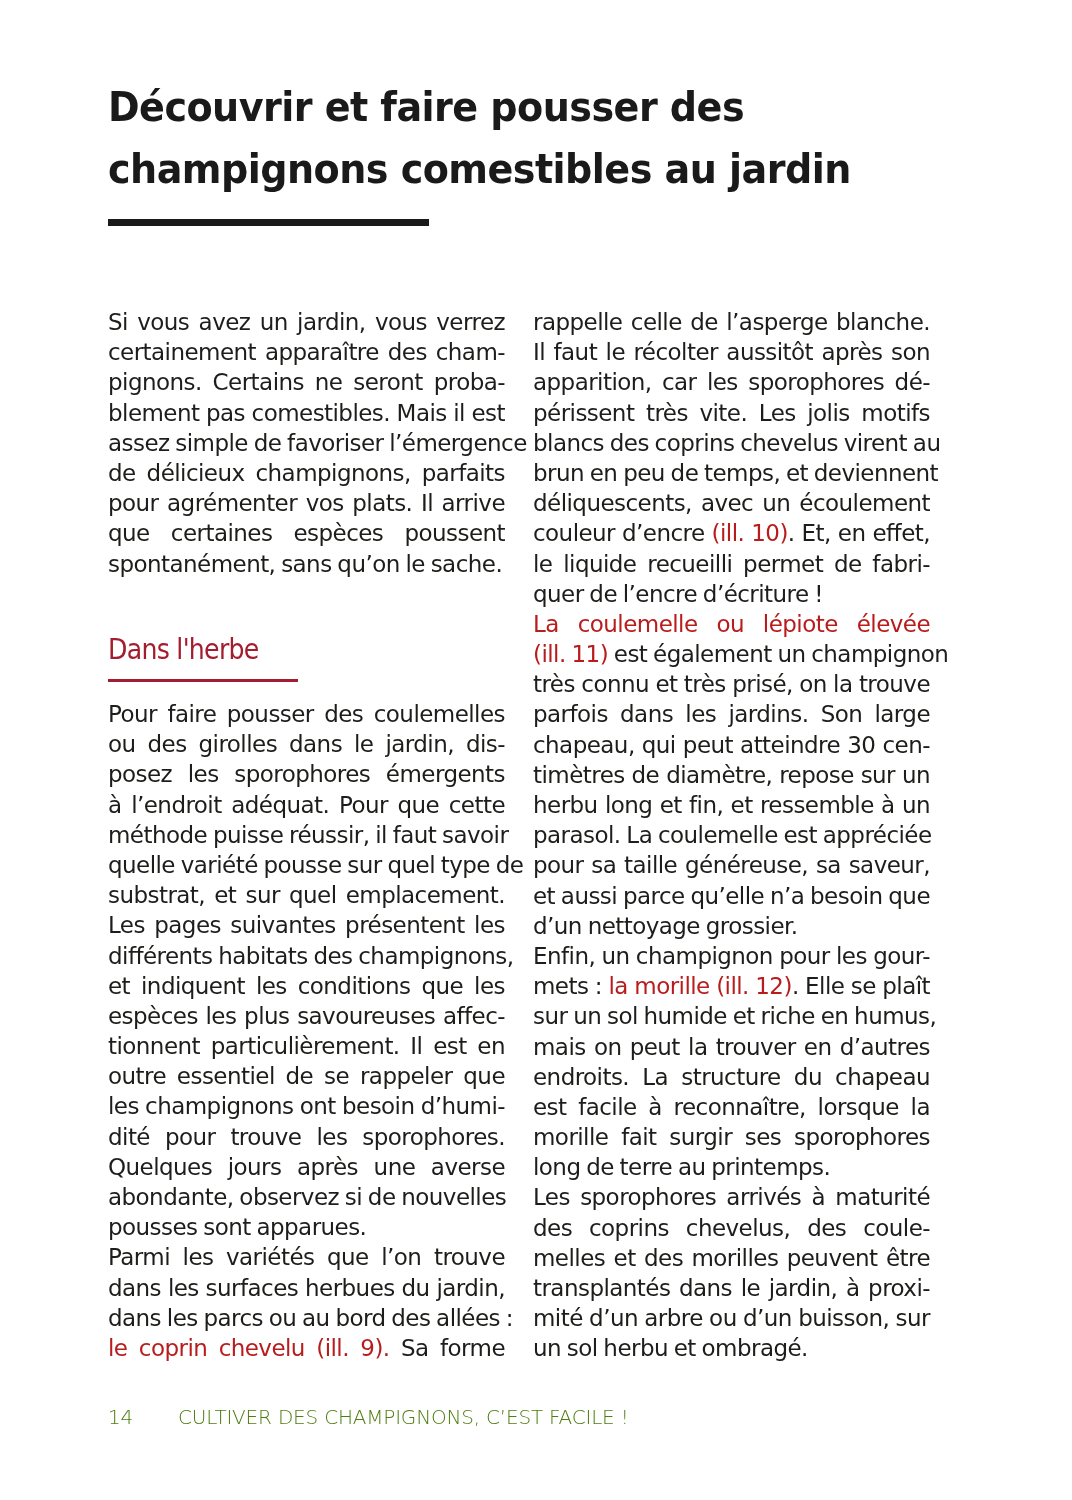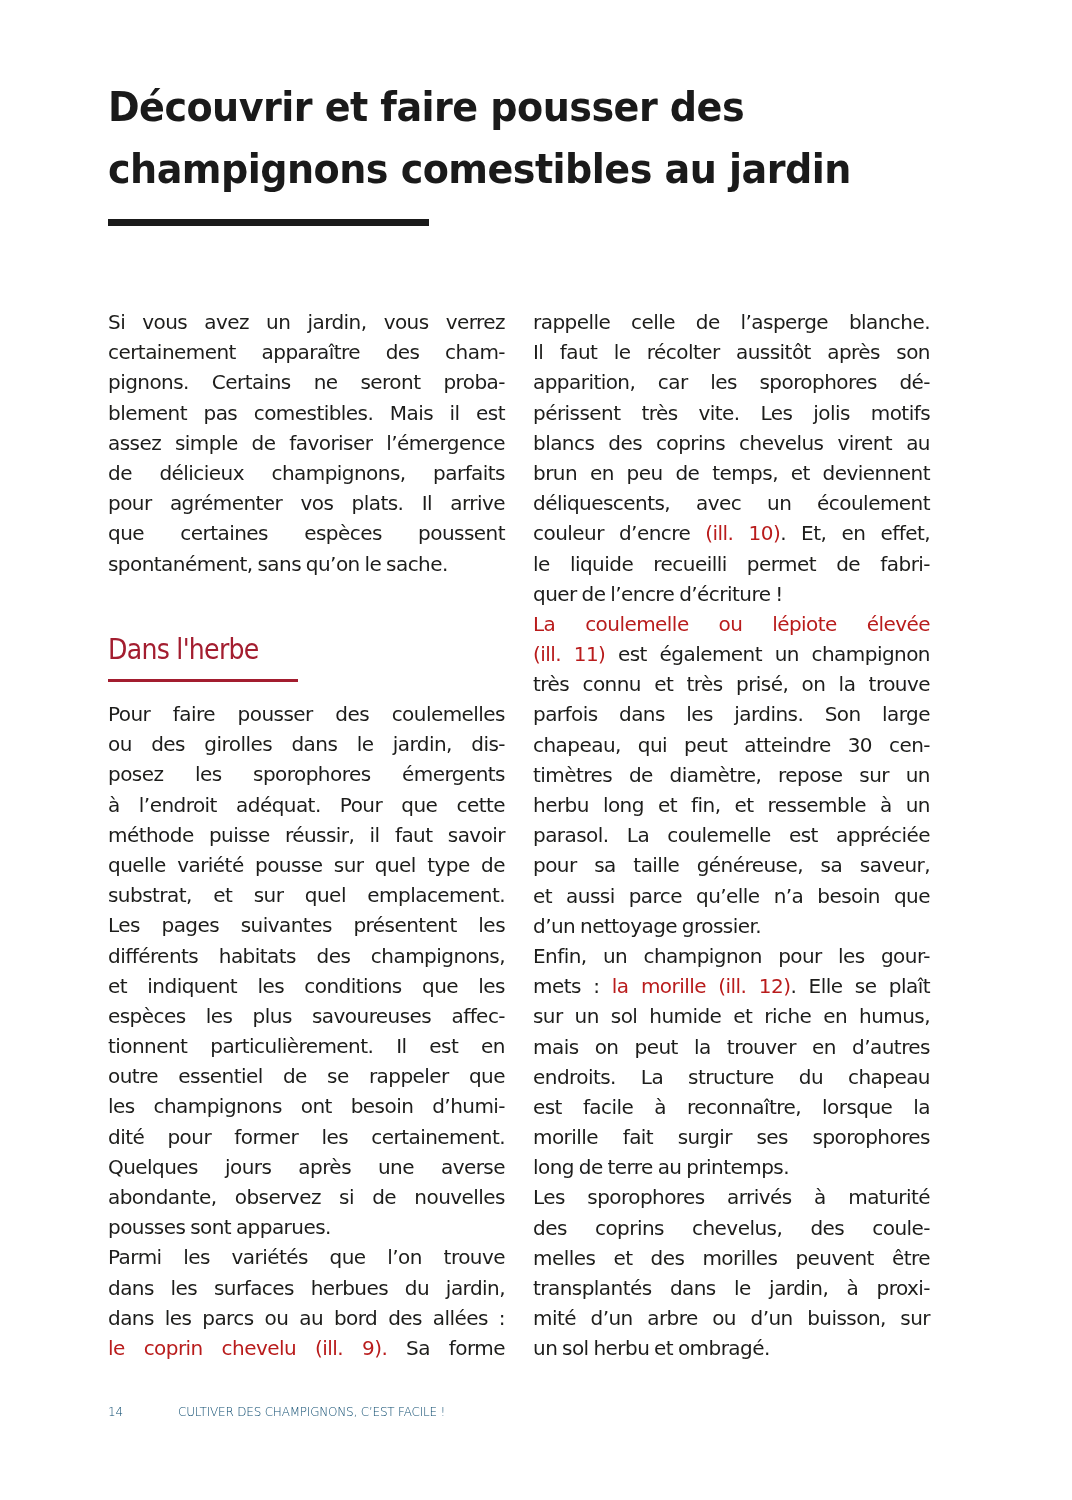--- a/index.html
+++ b/index.html
@@ -5,34 +5,34 @@
   html, body { margin: 0; padding: 0; background: #ffffff; }
   body { width: 1072px; height: 1500px; position: relative; overflow: hidden; color: #1d1d1b; }
   .title {
     position: absolute; left: 108px; top: 76px; margin: 0;
     font-family: "DejaVu Sans", sans-serif; font-weight: bold;
     font-size: 41px; line-height: 62px; letter-spacing: -0.6px;
     color: #1a1a1a; transform: scaleX(0.93); transform-origin: left top; white-space: nowrap;
   }
   .title span { display: block; }
   .title-rule { position: absolute; left: 108px; top: 219px; width: 321px; height: 7px; background: #1a1a1a; }
-  .col { position: absolute; width: 397px; font-family: "DejaVu Sans", sans-serif; font-size: 20px; line-height: 30.2px; color: #1d1d1b; }
+  .col { position: absolute; width: 397px; font-family: "DejaVu Sans", sans-serif; font-size: 23px; line-height: 30.2px; color: #1d1d1b; }
   .col1 { left: 108px; top: 307px; }
   .col1b { left: 108px; top: 699px; }
   .col2 { left: 533px; top: 307px; }
   .line { display: block; height: 30.2px; white-space: nowrap; text-align: justify; text-align-last: justify; overflow: visible; letter-spacing: -0.55px; word-spacing: -1px; }
   .line.last { text-align-last: left; }
   .green { color: #b91c1c; }
   .section-heading {
     position: absolute; left: 108px; top: 630px; margin: 0;
     font-family: "DejaVu Sans", sans-serif; font-weight: normal; font-size: 28px; line-height: 40px;
     color: #a31d2f; letter-spacing: -0.8px; transform: scaleX(0.9); transform-origin: left top;
   }
   .section-rule { position: absolute; left: 108px; top: 679px; width: 190px; height: 3px; background: #a31d2f; }
-  .footer { position: absolute; top: 1405px; left: 108px; font-family: "DejaVu Sans", sans-serif; font-size: 12px; color: #0c4a6e; font-weight: 300; letter-spacing: -0.2px; white-space: nowrap; }
+  .footer { position: absolute; top: 1405px; left: 108px; font-family: "DejaVu Sans", sans-serif; font-size: 20px; color: #4d7c0f; font-weight: 300; letter-spacing: -0.2px; white-space: nowrap; }
   .footer .page-num { display: inline-block; width: 70px; }
 </style>
 </head>
 <body>
 
 <h1 class="title">
   <span>Découvrir et faire pousser des</span>
   <span>champignons comestibles au jardin</span>
 </h1>
 <div class="title-rule"></div>
@@ -60,21 +60,21 @@
   <span class="line">méthode puisse réussir, il faut savoir</span>
   <span class="line">quelle variété pousse sur quel type de</span>
   <span class="line">substrat, et sur quel emplacement.</span>
   <span class="line">Les pages suivantes présentent les</span>
   <span class="line">différents habitats des champignons,</span>
   <span class="line">et indiquent les conditions que les</span>
   <span class="line">espèces les plus savoureuses affec-</span>
   <span class="line">tionnent particulièrement. Il est en</span>
   <span class="line">outre essentiel de se rappeler que</span>
   <span class="line">les champignons ont besoin d’humi-</span>
-  <span class="line">dité pour former les certainement.</span>
+  <span class="line">dité pour trouve les sporophores.</span>
   <span class="line">Quelques jours après une averse</span>
   <span class="line">abondante, observez si de nouvelles</span>
   <span class="line last">pousses sont apparues.</span>
   <span class="line">Parmi les variétés que l’on trouve</span>
   <span class="line">dans les surfaces herbues du jardin,</span>
   <span class="line">dans les parcs ou au bord des allées :</span>
   <span class="line"><span class="green">le coprin chevelu (ill. 9).</span><span> Sa forme</span></span>
 </div>
 
 <div class="col col2">

